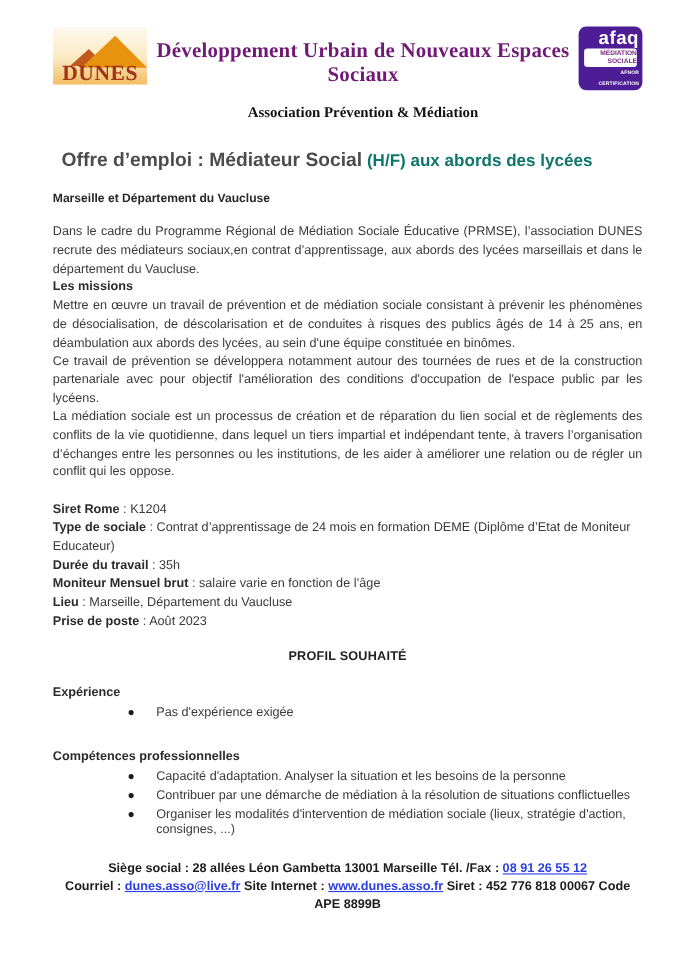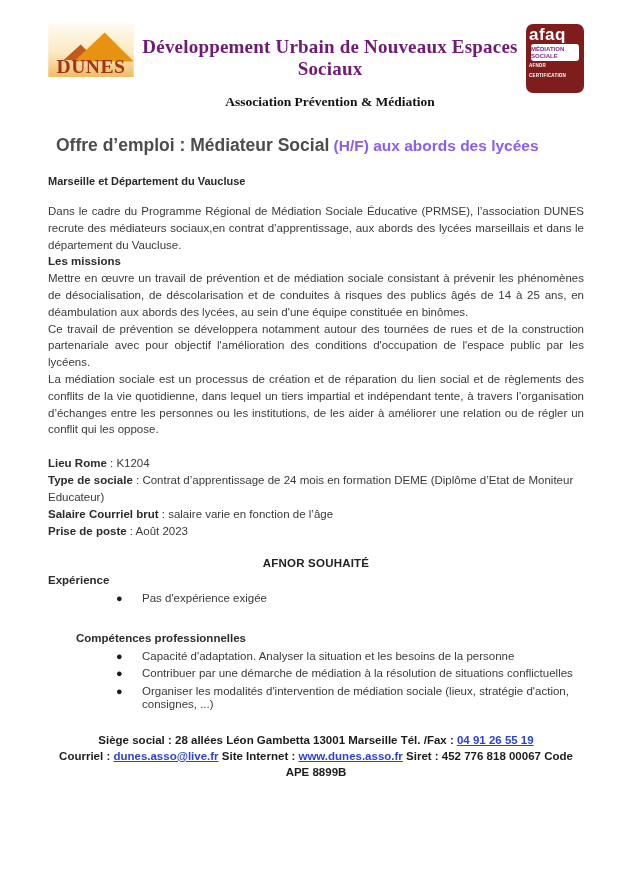--- a/index.html
+++ b/index.html
@@ -20,60 +20,60 @@
     font-family:"Liberation Serif", serif;
     font-weight:bold; font-size:19px; color:#701a75;
     margin-top:12px; letter-spacing:0.2px;
   }
   .org-subtitle {
     font-family:"Liberation Serif", serif;
     font-weight:bold; font-size:13.5px; color:#121212;
     margin-top:14px;
   }
   .afaq-logo {
-    flex:0 0 auto; width:58px; height:69px;
-    background:#7f1d1d; border-radius:7px;
-    padding:2px 3px; text-align:left;
+    flex:0 0 auto; width:58px; height:58px;
+    background:#4c1d95; border-radius:7px;
+    padding:2px 3px; text-align:right;
   }
   .afaq-brand { color:#ffffff; font-weight:bold; font-size:17px; line-height:18px; letter-spacing:0.5px; }
   .afaq-band {
     background:#ffffff; border-radius:3px; margin:0 2px;
     color:#7b2a84; font-weight:bold; font-size:6px; line-height:7px;
     padding:2px 0 1px 0;
   }
   .afaq-afnor { color:#ffffff; font-weight:bold; font-size:4.5px; line-height:10px; letter-spacing:0.2px; }
 
   .ref-number {
     text-align:right; font-weight:bold; font-size:11px;
     color:#1a1a1a; margin-top:12px;
   }
 
   
   .job-title { margin-top:25px; padding-left:8px; }
   .job-title .t-main { font-weight:bold; font-size:17.5px; color:#4c4c4c; }
-  .job-title .t-suffix { font-weight:bold; font-size:15.5px; color:#8b5cf6; }
+  .job-title .t-suffix { font-weight:bold; font-size:15.5px; color:#0f766e; }
   .location-line { margin-top:19px; font-weight:bold; font-size:11px; color:#292929; }
 
   
   .body-p { font-size:11.5px; line-height:16.8px; text-align:justify; color:#3a3a3a; }
   .mt-line { margin-top:16px; }
   .section-label { font-weight:bold; color:#2c2c2c; font-size:11.5px; line-height:16.8px; }
 
   .details { margin-top:17px; }
   .detail-row { font-size:11.5px; line-height:17px; }
   .detail-row .lbl { font-weight:bold; color:#2c2c2c; }
 
   .profile-heading {
     text-align:center; font-weight:bold; font-size:11.5px;
     color:#222; margin-top:17px; letter-spacing:0.2px;
   }
 
   .sub-heading { font-weight:bold; font-size:11.5px; color:#2c2c2c; }
-  .exp-heading { margin-top:5px; }
-  .comp-heading { margin-top:26px;margin-left:28px; }
+  .exp-heading { margin-top:21px; }
+  .comp-heading { margin-top:26px; }
 
   .bullet-list { margin-top:6px; }
   .bullet { display:flex; font-size:11.5px; line-height:13.5px; margin-bottom:4px; }
   .bullet .dot { flex:0 0 auto; margin-left:68px; width:26px; text-align:left; font-size:11px; color:#1c1c1c; }
   .bullet .txt { flex:1 1 auto; color:#3a3a3a; }
 
   
   .footer {
     margin-top:20px; text-align:center;
     font-weight:bold; font-size:11.5px; line-height:16px; color:#1d1d1d;
@@ -124,27 +124,29 @@
   <div class="location-line">Marseille et Département du Vaucluse</div>
 
   <p class="body-p mt-line">Dans le cadre du Programme Régional de Médiation Sociale Éducative (PRMSE), l’association DUNES recrute des médiateurs sociaux,en contrat d’apprentissage, aux abords des lycées marseillais et dans le département du Vaucluse.</p>
   <div class="section-label">Les missions</div>
   <p class="body-p">Mettre en œuvre un travail de prévention et de médiation sociale consistant à prévenir les phénomènes de désocialisation, de déscolarisation et de conduites à risques des publics âgés de 14 à 25 ans, en déambulation aux abords des lycées, au sein d'une équipe constituée en binômes.</p>
   <p class="body-p">Ce travail de prévention se développera notamment autour des tournées de rues et de la construction partenariale avec pour objectif l'amélioration des conditions d'occupation de l'espace public par les lycéens.</p>
 
   <p class="body-p">La médiation sociale est un processus de création et de réparation du lien social et de règlements des conflits de la vie quotidienne, dans lequel un tiers impartial et indépendant tente, à travers l’organisation d’échanges entre les personnes ou les institutions, de les aider à améliorer une relation ou de régler un conflit qui les oppose.</p>
 
   <div class="details">
-    <div class="detail-row"><span class="lbl">Lieu Rome</span><span> : K1204</span></div>
+    <div class="detail-row"><span class="lbl">Siret Rome</span><span> : K1204</span></div>
     <div class="detail-row"><span class="lbl">Type de sociale</span><span> : Contrat d’apprentissage de 24 mois en formation DEME (Diplôme d’Etat de Moniteur Educateur)</span></div>
-    <div class="detail-row"><span class="lbl">Salaire Courriel brut</span><span> : salaire varie en fonction de l’âge</span></div>
+    <div class="detail-row"><span class="lbl">Durée du travail</span><span> : 35h</span></div>
+    <div class="detail-row"><span class="lbl">Moniteur Mensuel brut</span><span> : salaire varie en fonction de l’âge</span></div>
+    <div class="detail-row"><span class="lbl">Lieu</span><span> : Marseille, Département du Vaucluse</span></div>
     <div class="detail-row"><span class="lbl">Prise de poste</span><span> : Août 2023</span></div>
   </div>
 
-  <div class="profile-heading">AFNOR SOUHAITÉ</div>
+  <div class="profile-heading">PROFIL SOUHAITÉ</div>
 
   <div class="sub-heading exp-heading">Expérience</div>
   <div class="bullet-list">
     <div class="bullet">
       <span class="dot">●</span>
       <span class="txt">Pas d'expérience exigée</span>
     </div>
   </div>
 
   <div class="sub-heading comp-heading">Compétences  professionnelles</div>
@@ -157,17 +159,17 @@
       <span class="dot">●</span>
       <span class="txt">Contribuer par une démarche de médiation à la résolution de situations conflictuelles</span>
     </div>
     <div class="bullet">
       <span class="dot">●</span>
       <span class="txt">Organiser les modalités d'intervention de médiation sociale (lieux, stratégie d'action, consignes, ...)</span>
     </div>
   </div>
 
   <div class="footer">
-    <span>Siège social : 28 allées Léon Gambetta 13001 Marseille Tél. /Fax : </span><a href="#">04 91 26 55 19</a><br>
+    <span>Siège social : 28 allées Léon Gambetta 13001 Marseille Tél. /Fax : </span><a href="#">08 91 26 55 12</a><br>
     <span>Courriel : </span><a href="#">dunes.asso@live.fr</a><span> Site Internet : </span><a href="#">www.dunes.asso.fr</a><span>  Siret : 452 776 818 00067  Code APE 8899B</span>
   </div>
 
 </div>
 
 </body></html>

